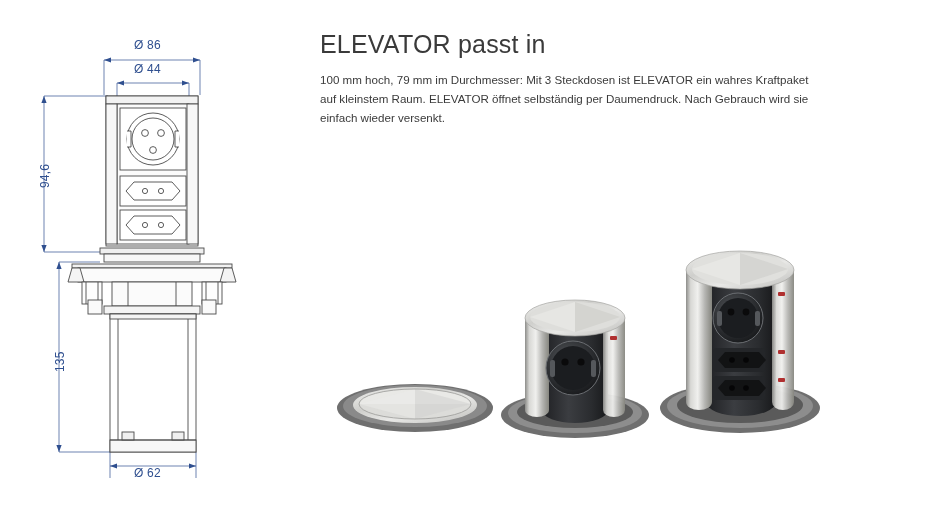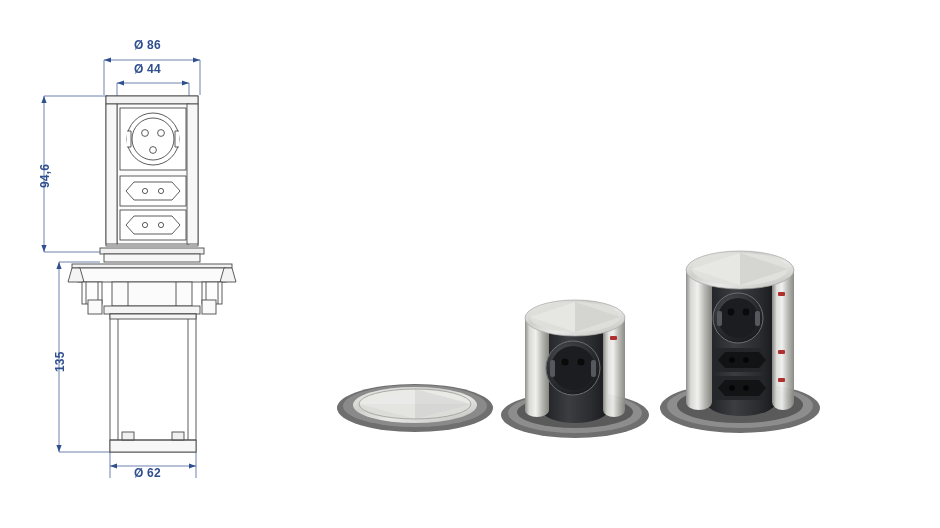--- a/index.html
+++ b/index.html
@@ -16,21 +16,20 @@
     color: #2b2b2b;
   }
 
   
   .drawing {
     position: absolute;
     left: 0;
     top: 0;
     width: 300px;
     height: 528px;
-    font-weight: bold;
   }
   .dim-text {
     position: absolute;
     color: #2f4f8f;
     font-size: 12px;
     letter-spacing: 0.2px;
     white-space: nowrap;
   }
   .dim-text.vertical {
     transform: rotate(-90deg);
@@ -182,20 +181,22 @@
   </svg>
 
   <div class="dim-text" style="left:134px; top:38px;">Ø 86</div>
   <div class="dim-text" style="left:134px; top:62px;">Ø 44</div>
   <div class="dim-text vertical" style="left:38px; top:188px;">94,6</div>
   <div class="dim-text vertical" style="left:53px; top:372px;">135</div>
   <div class="dim-text" style="left:134px; top:466px;">Ø 62</div>
 </div>
 
 <div class="content">
+  <h1 class="headline-1">ELEVATOR passt in</h1>
+  <p class="body-copy">100 mm hoch, 79 mm im Durchmesser: Mit 3 Steckdosen ist ELEVATOR ein wahres Kraftpaket auf kleinstem Raum. ELEVATOR öffnet selbständig per Daumendruck. Nach Gebrauch wird sie einfach wieder versenkt.</p>
 </div>
 
 <div class="photos">
   <svg width="610" height="280" viewBox="0 0 610 280">
     <defs>
       <linearGradient id="steelTop" x1="0" y1="0" x2="1" y2="1">
         <stop offset="0%" stop-color="#f2f2f0"></stop>
         <stop offset="35%" stop-color="#cfcfcc"></stop>
         <stop offset="60%" stop-color="#e8e8e6"></stop>
         <stop offset="100%" stop-color="#bdbdba"></stop>

